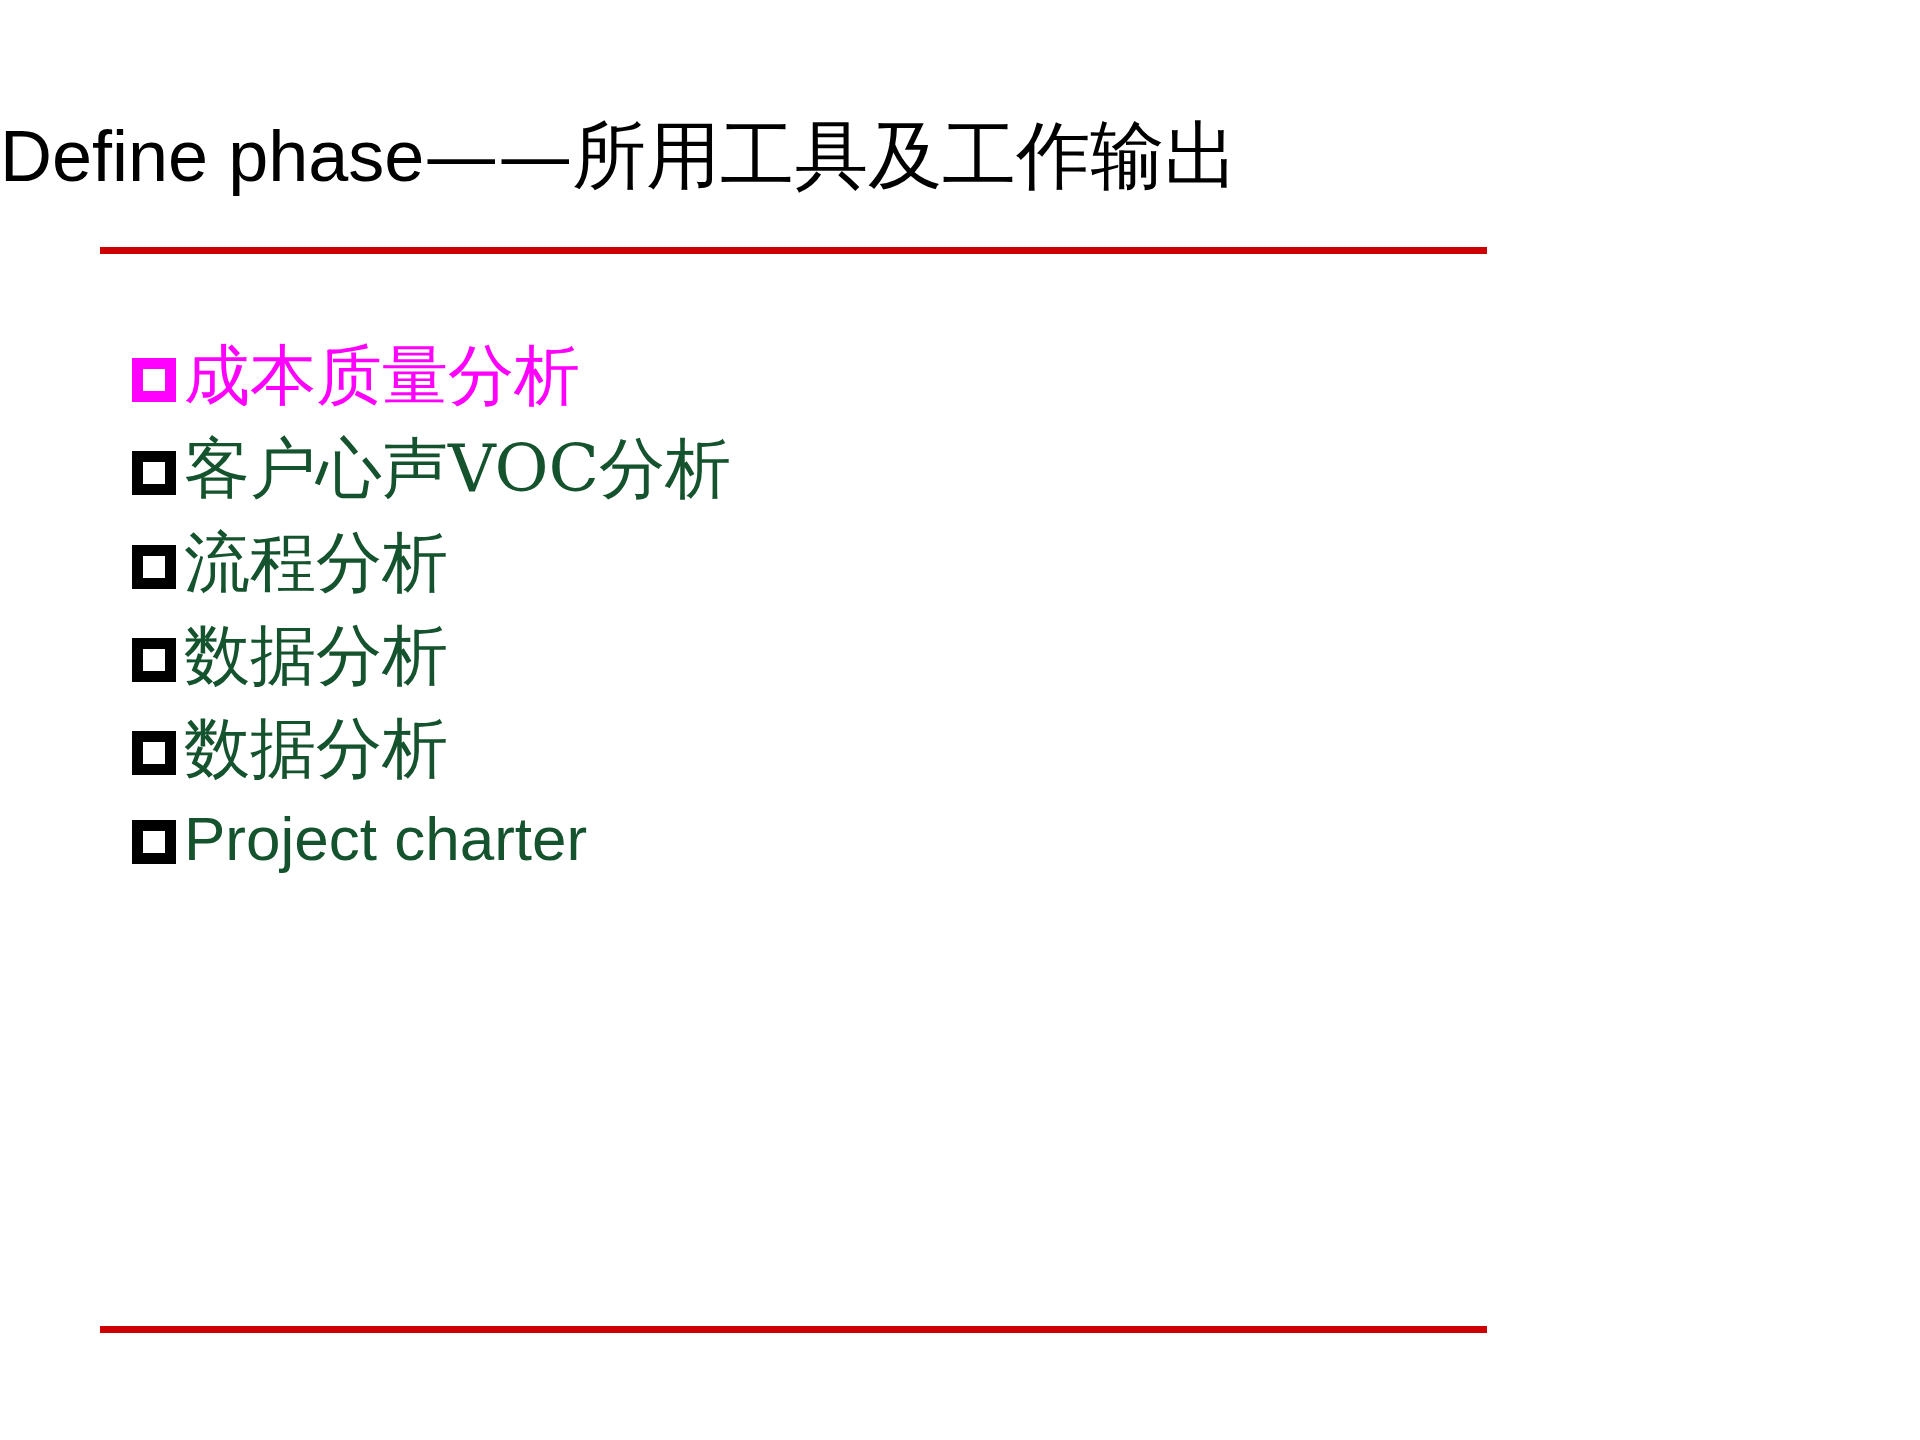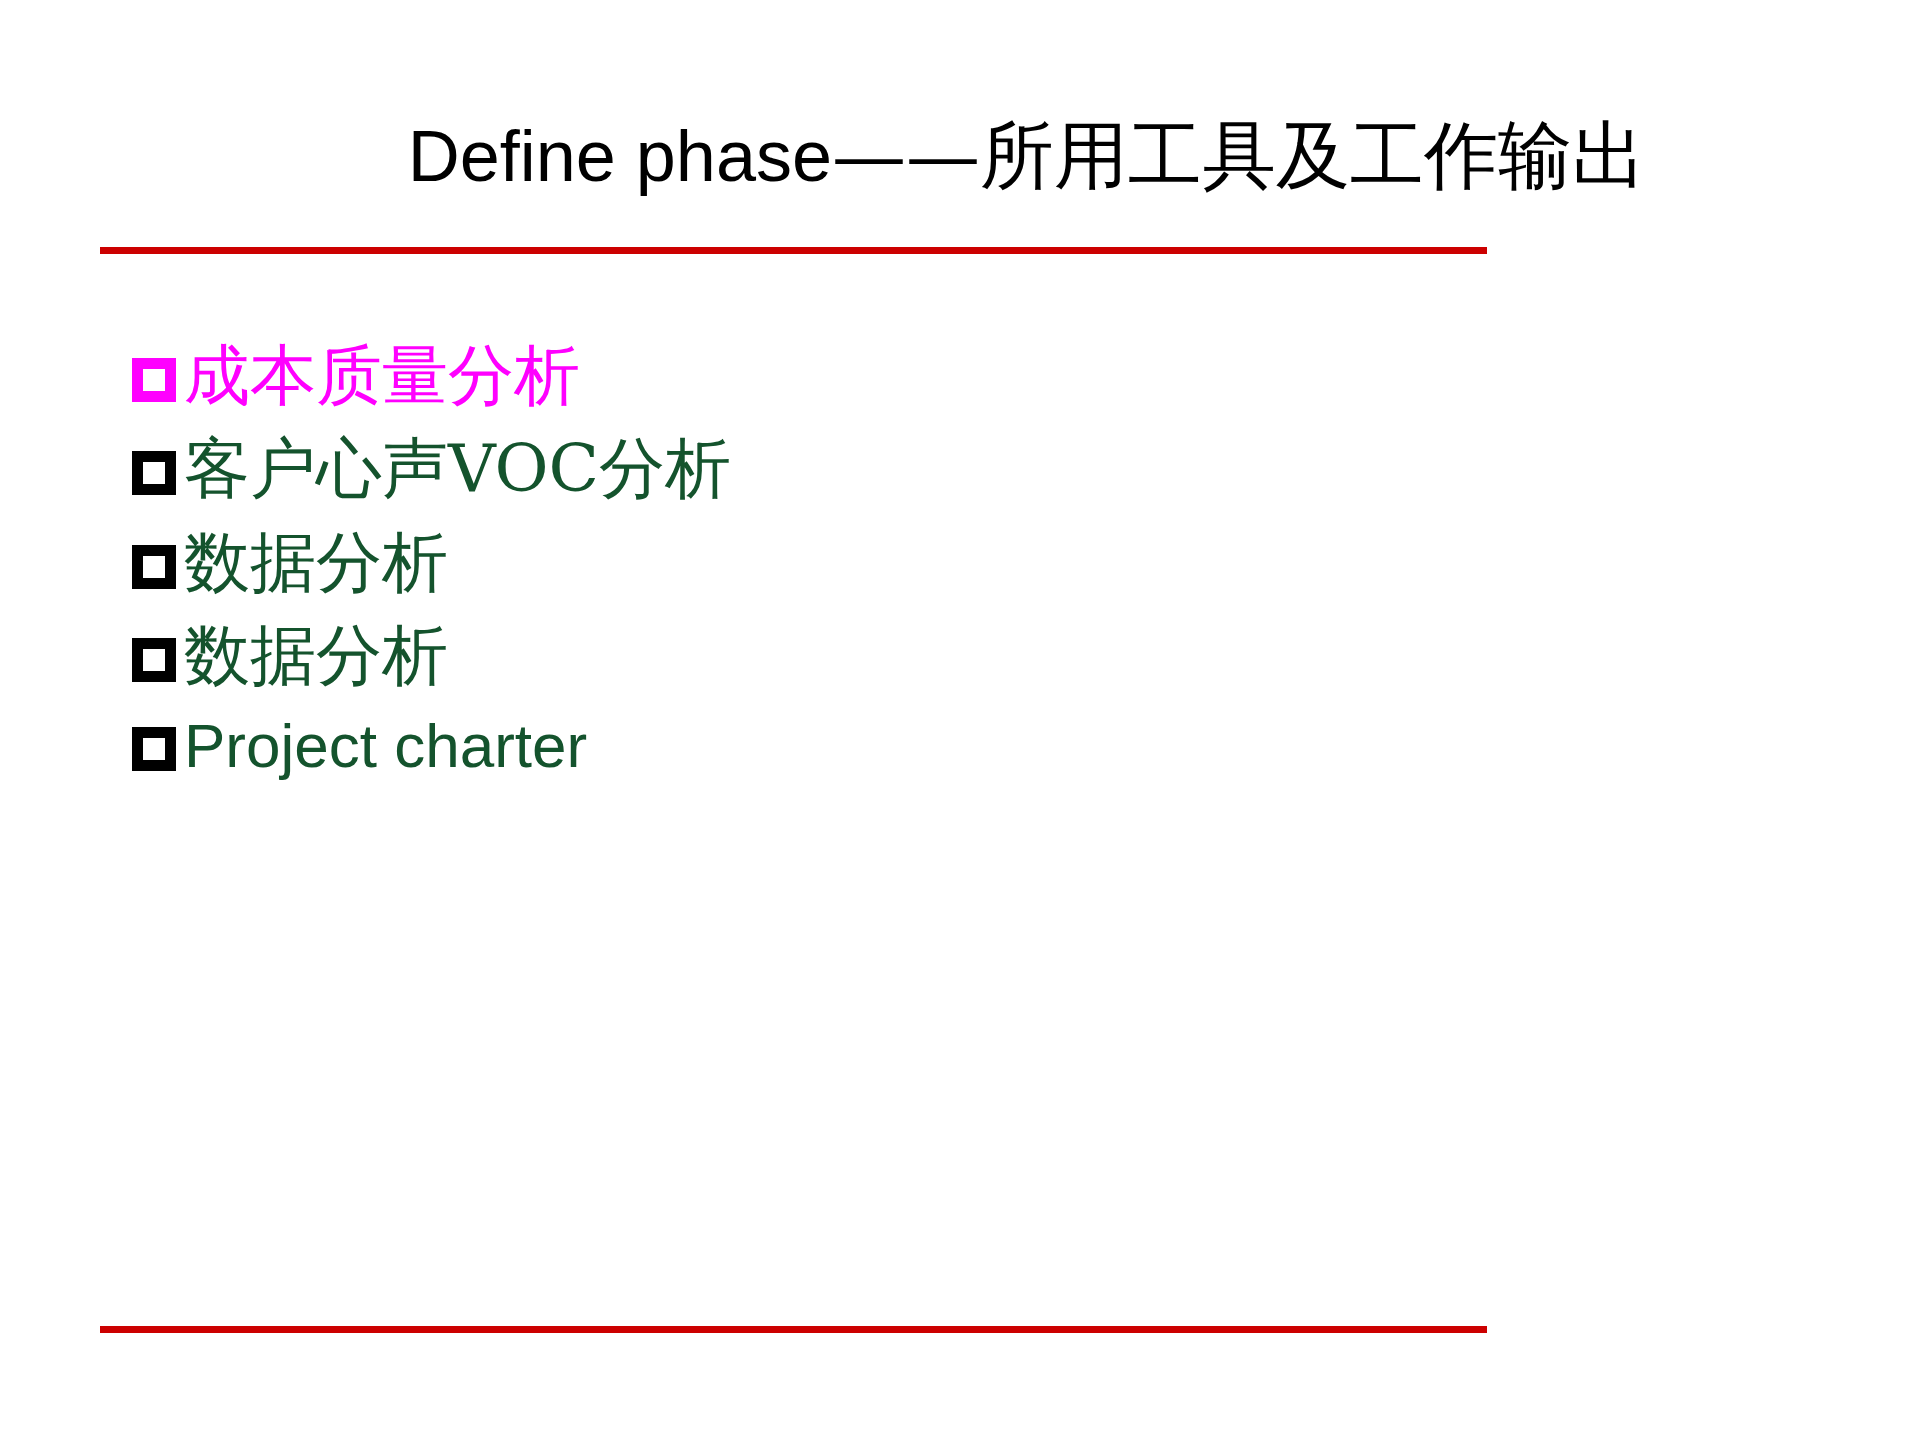--- a/index.html
+++ b/index.html
@@ -19,21 +19,21 @@
     overflow: hidden;
     box-sizing: border-box;
   }
 
   
   .title-area {
     position: absolute;
     left: 0;
     top: 118px;
     width: 1646px;
-    text-align: right;
+    text-align: left;
   }
   .slide-title {
     display: inline-block;
     font-family: "Liberation Sans", "DejaVu Sans", sans-serif;
     font-size: 72px;
     font-weight: 400;
     color: #000000;
     line-height: 1.0;
     letter-spacing: 0px;
     white-space: nowrap;
@@ -121,20 +121,24 @@
     <li class="bullet-row accent">
       <span class="bullet-mark"></span>
       <span class="bullet-text">成本质量分析</span>
     </li>
 
     <li class="bullet-row">
       <span class="bullet-mark"></span>
       <span class="bullet-text">客户心声VOC分析</span>
     </li>
 
+    <li class="bullet-row">
+      <span class="bullet-mark"></span>
+      <span class="bullet-text">流程分析</span>
+    </li>
 
     <li class="bullet-row">
       <span class="bullet-mark"></span>
       <span class="bullet-text">数据分析</span>
     </li>
 
     <li class="bullet-row">
       <span class="bullet-mark"></span>
       <span class="bullet-text">数据分析</span>
     </li>

